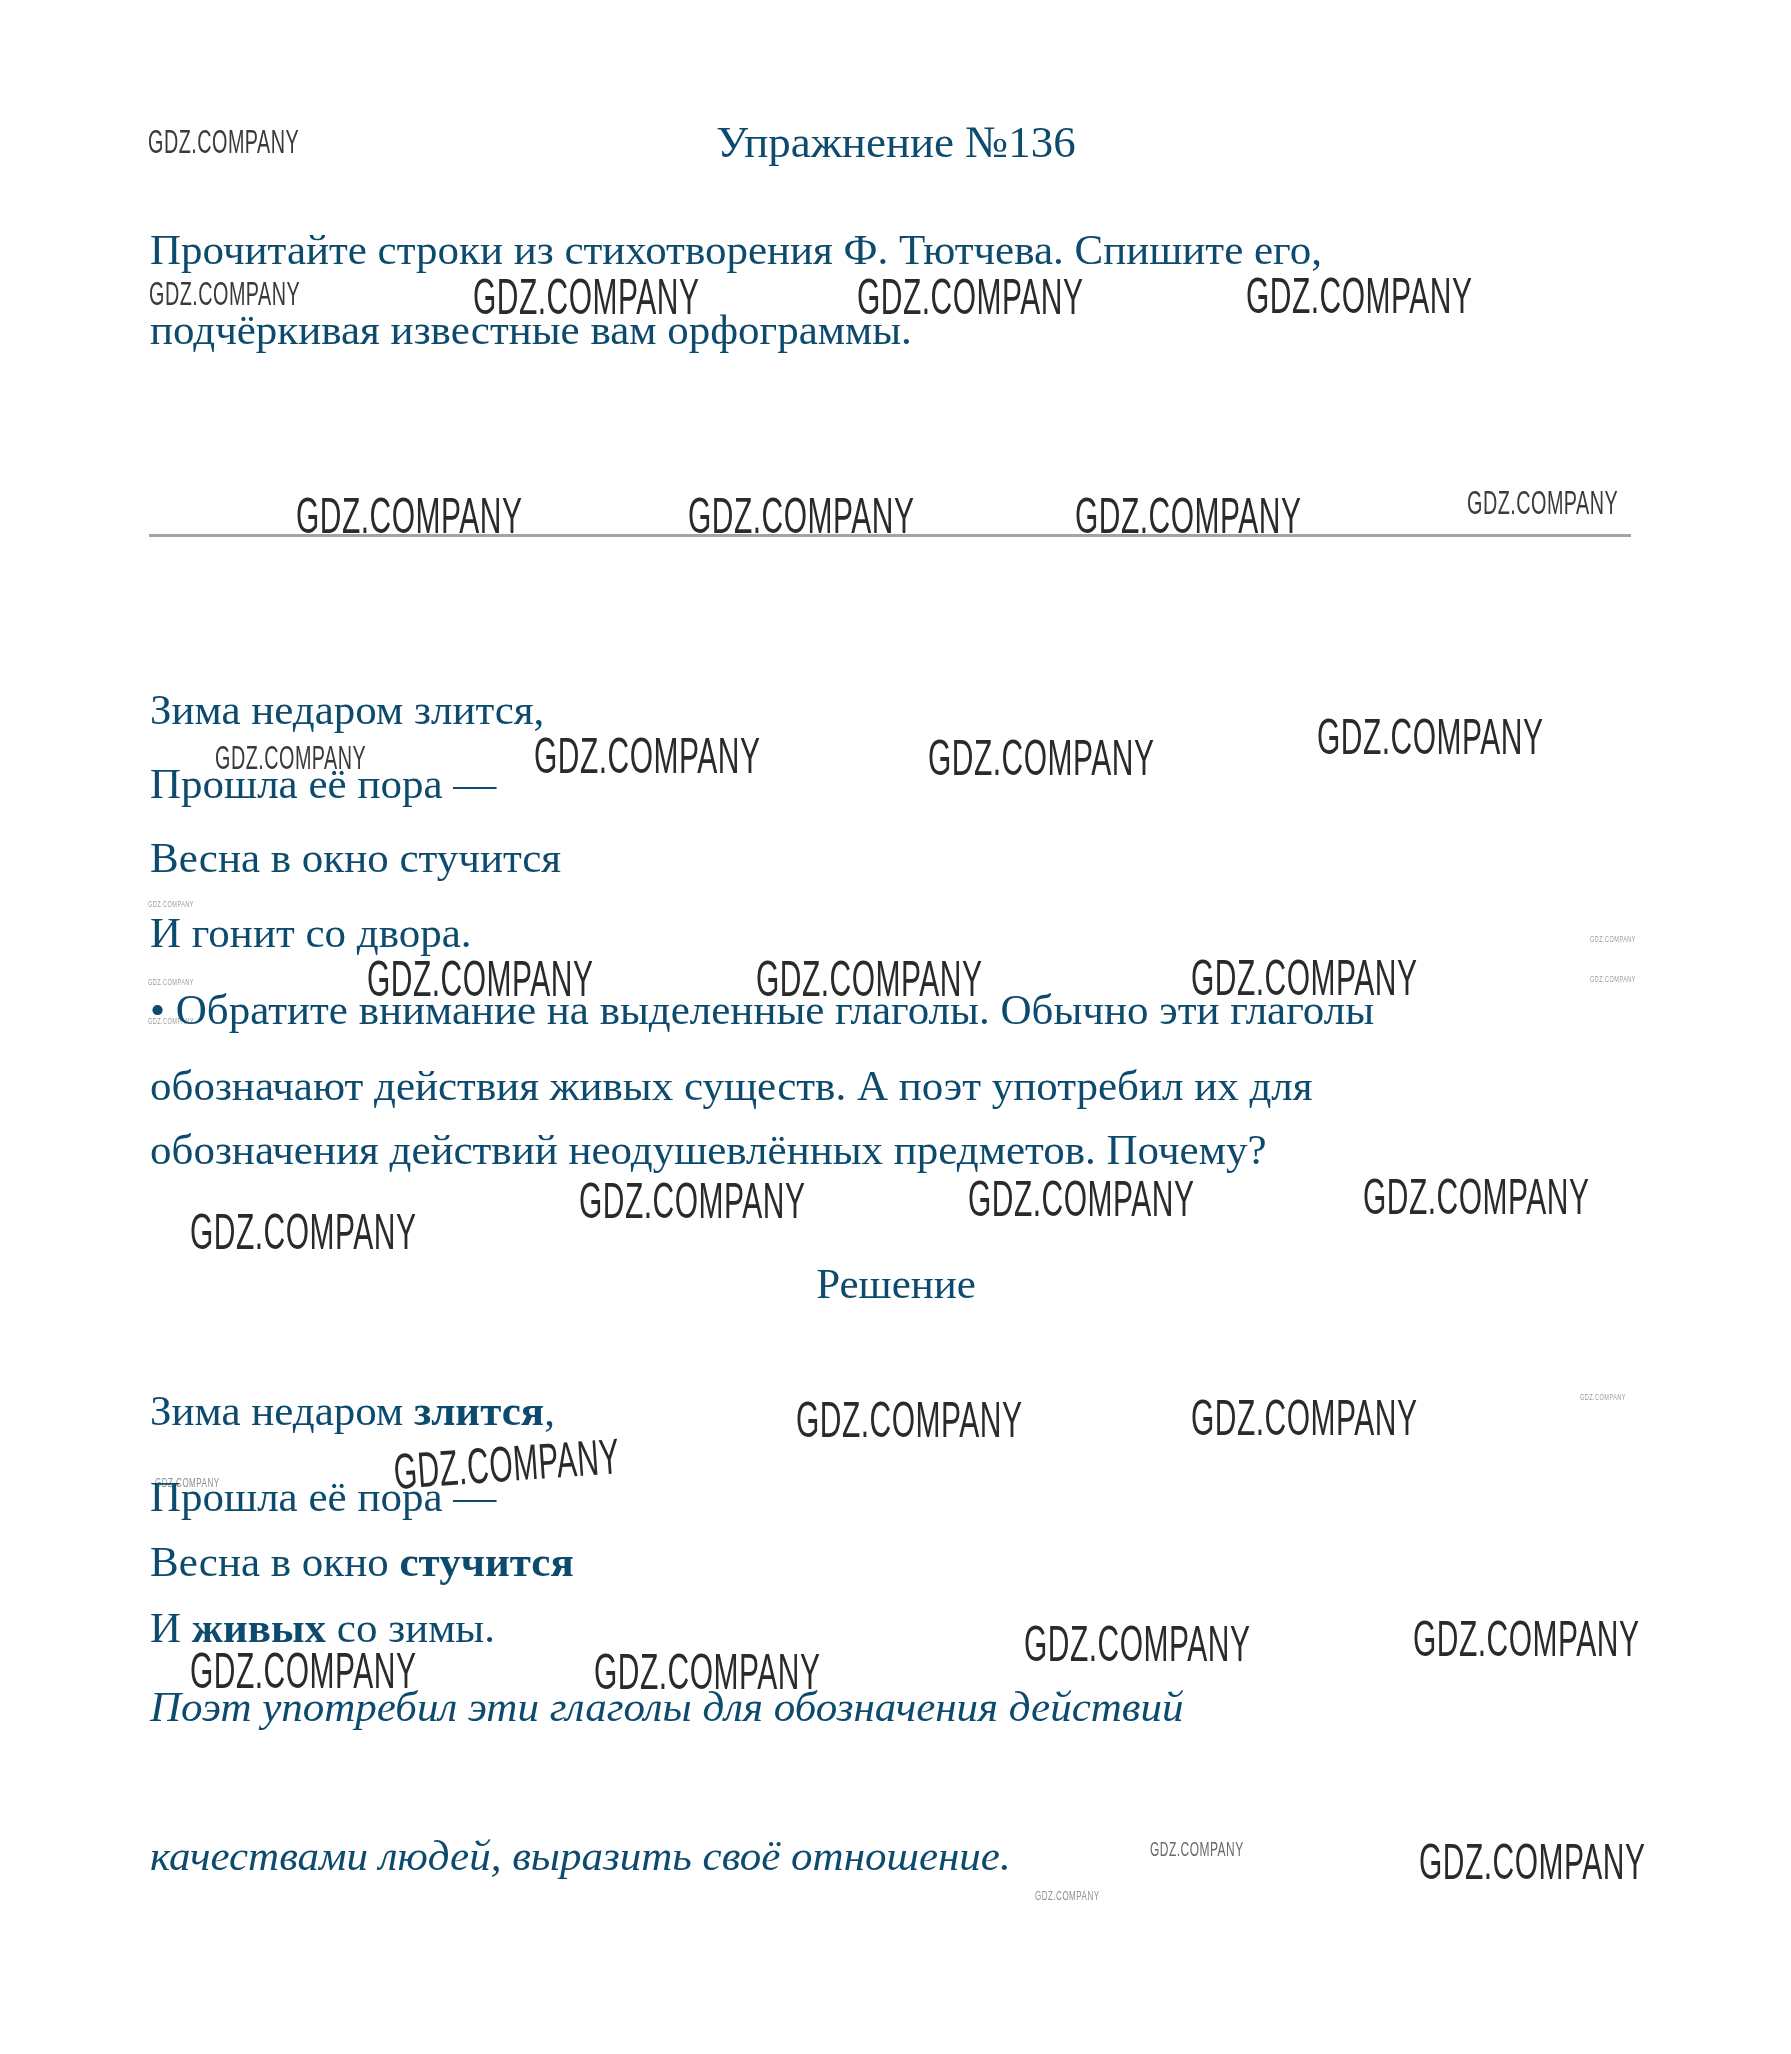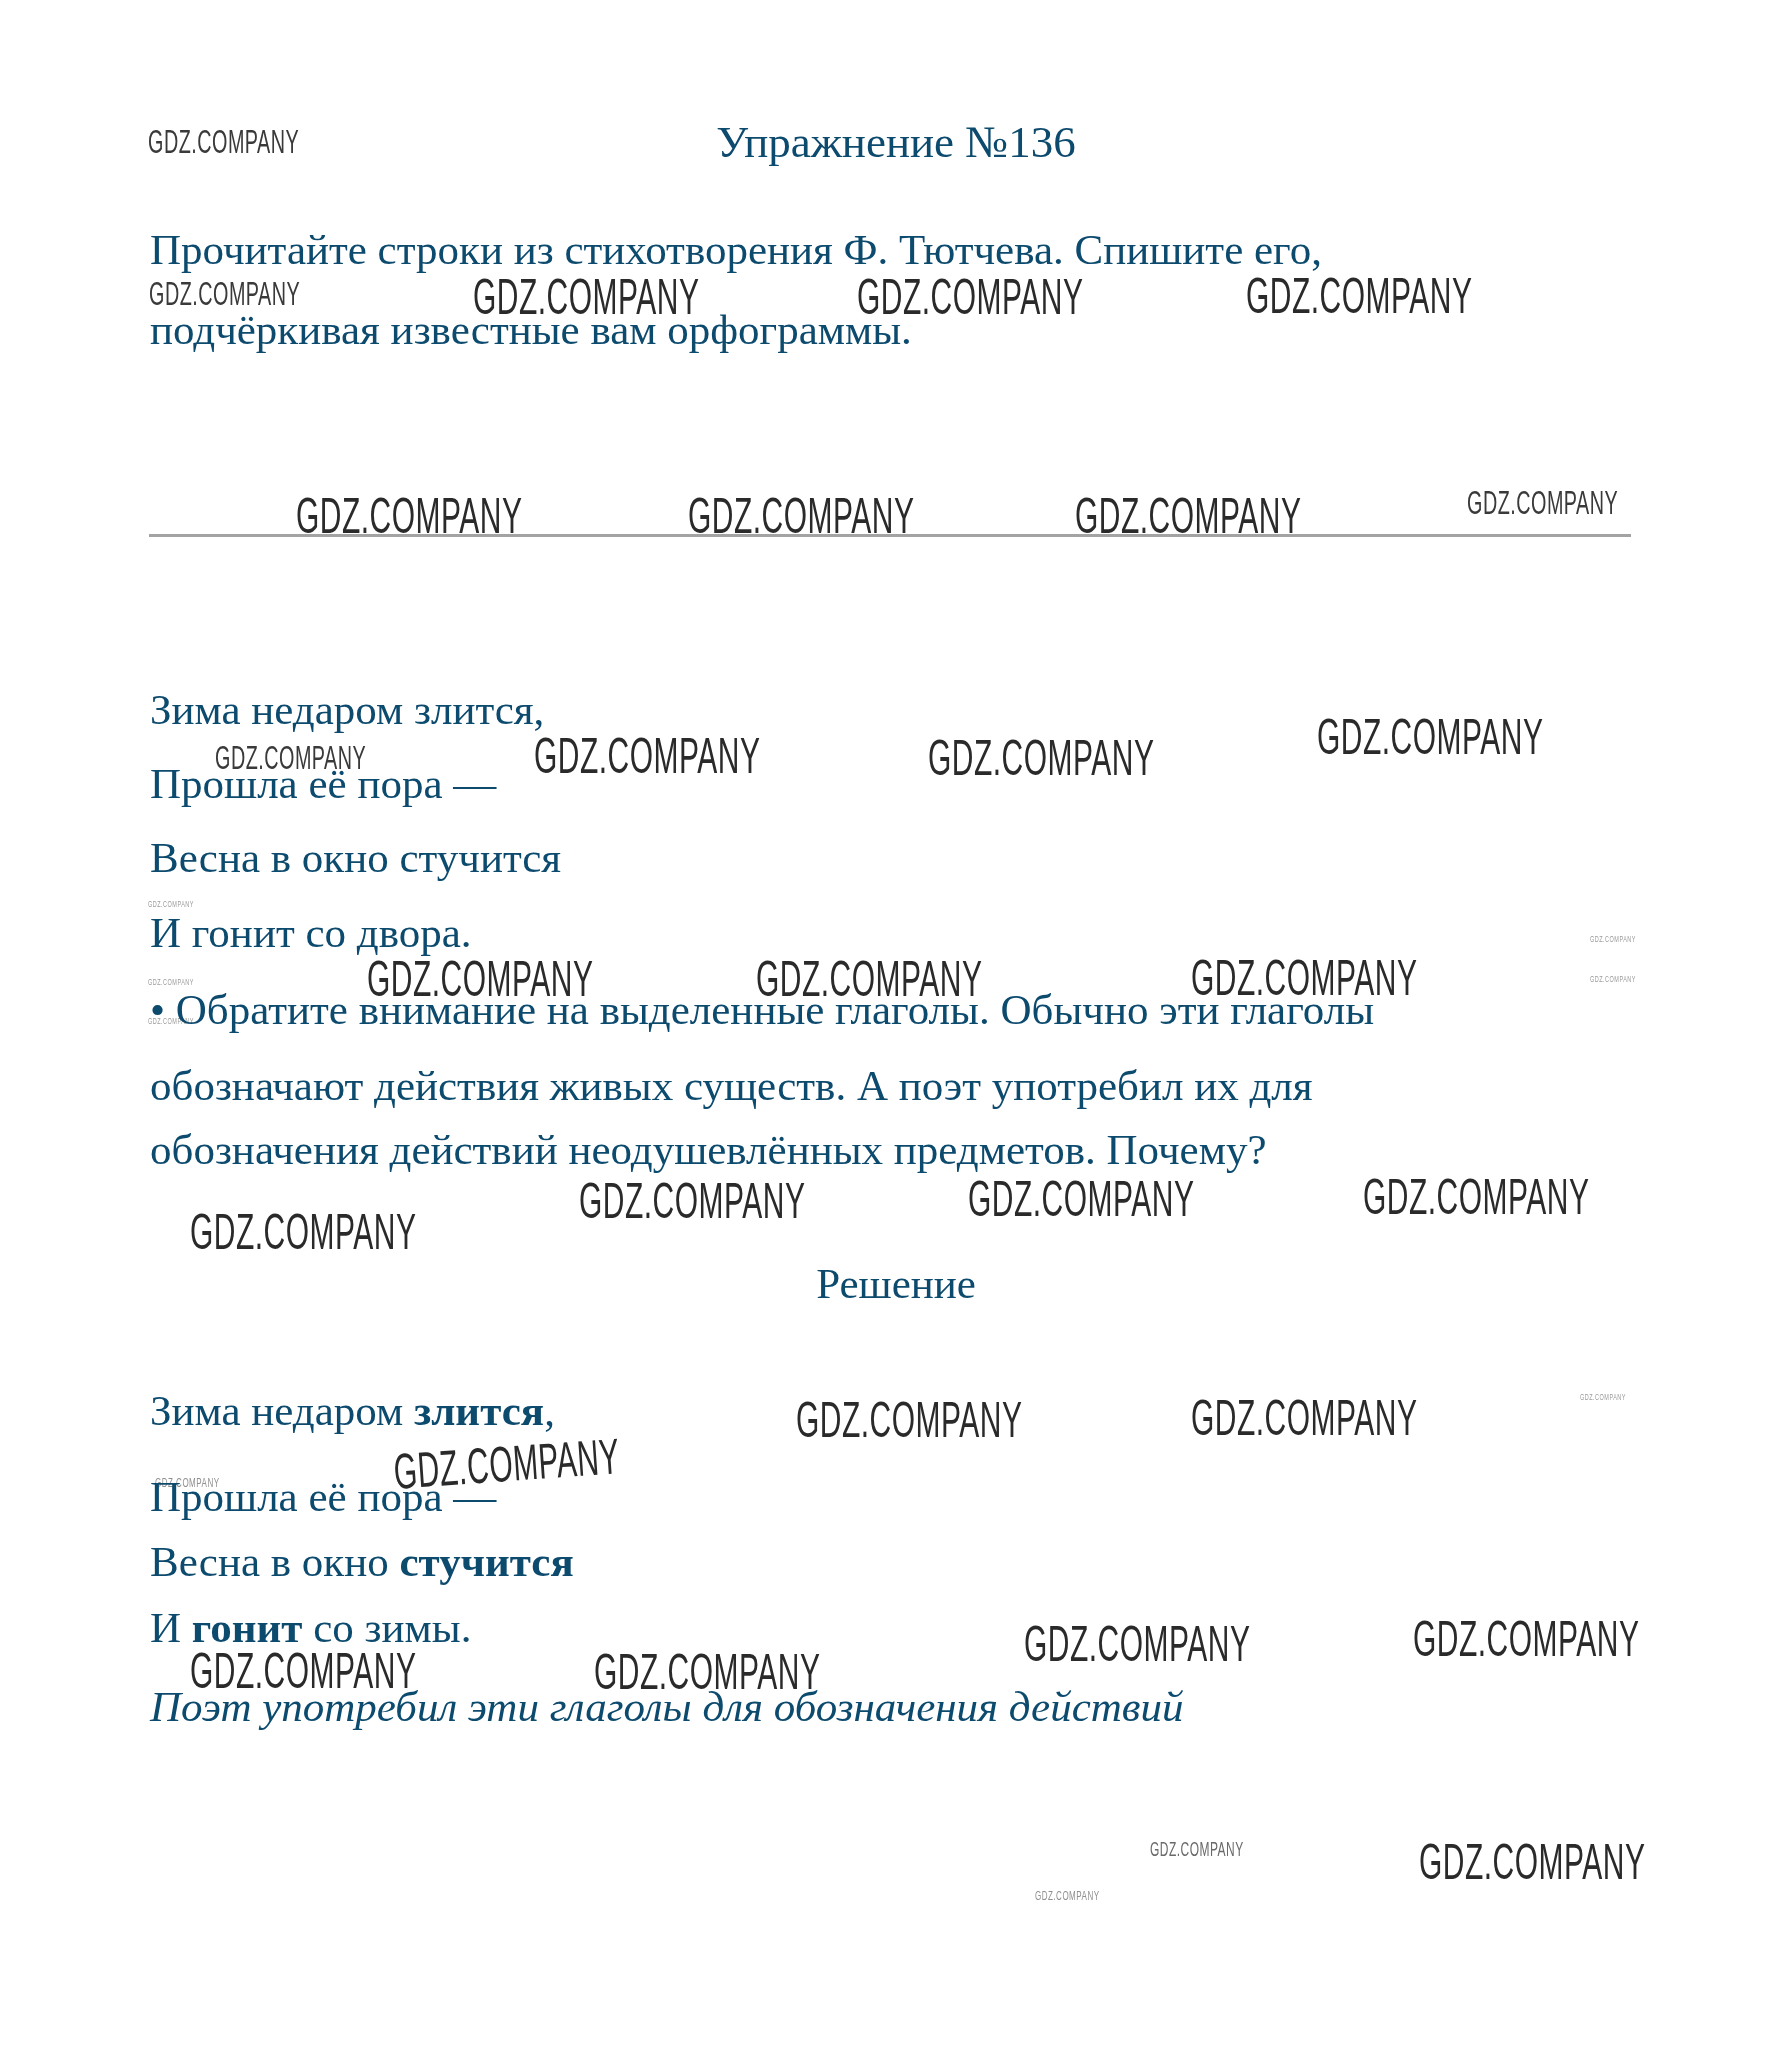--- a/index.html
+++ b/index.html
@@ -109,18 +109,19 @@
   <div class="line" style="top:1127px;">обозначения действий неодушевлённых предметов. Почему?</div>
 
   <div class="line center" style="top:1261px;">Решение</div>
 
   <div class="line" style="top:1388px;"><span>Зима недаром </span><b>злится</b><span>,</span></div>
 
   <div class="line" style="top:1474px;">Прошла её пора —</div>
 
   <div class="line" style="top:1539px;"><span>Весна в окно </span><b>стучится</b></div>
 
-  <div class="line" style="top:1605px;"><span>И </span><b>гонит</b><span> со зимы.</span></div>
+  <div class="line" style="top:1605px;"><span>И </span><b>живых</b><span> со зимы.</span></div>
 
   <div class="line italic" style="top:1684px;">Поэт употребил эти глаголы для обозначения действий</div>
+  <div class="line italic" style="top:1833px;">качествами людей, выразить своё отношение.</div>
 
 </div>
 
 
 </body></html>

